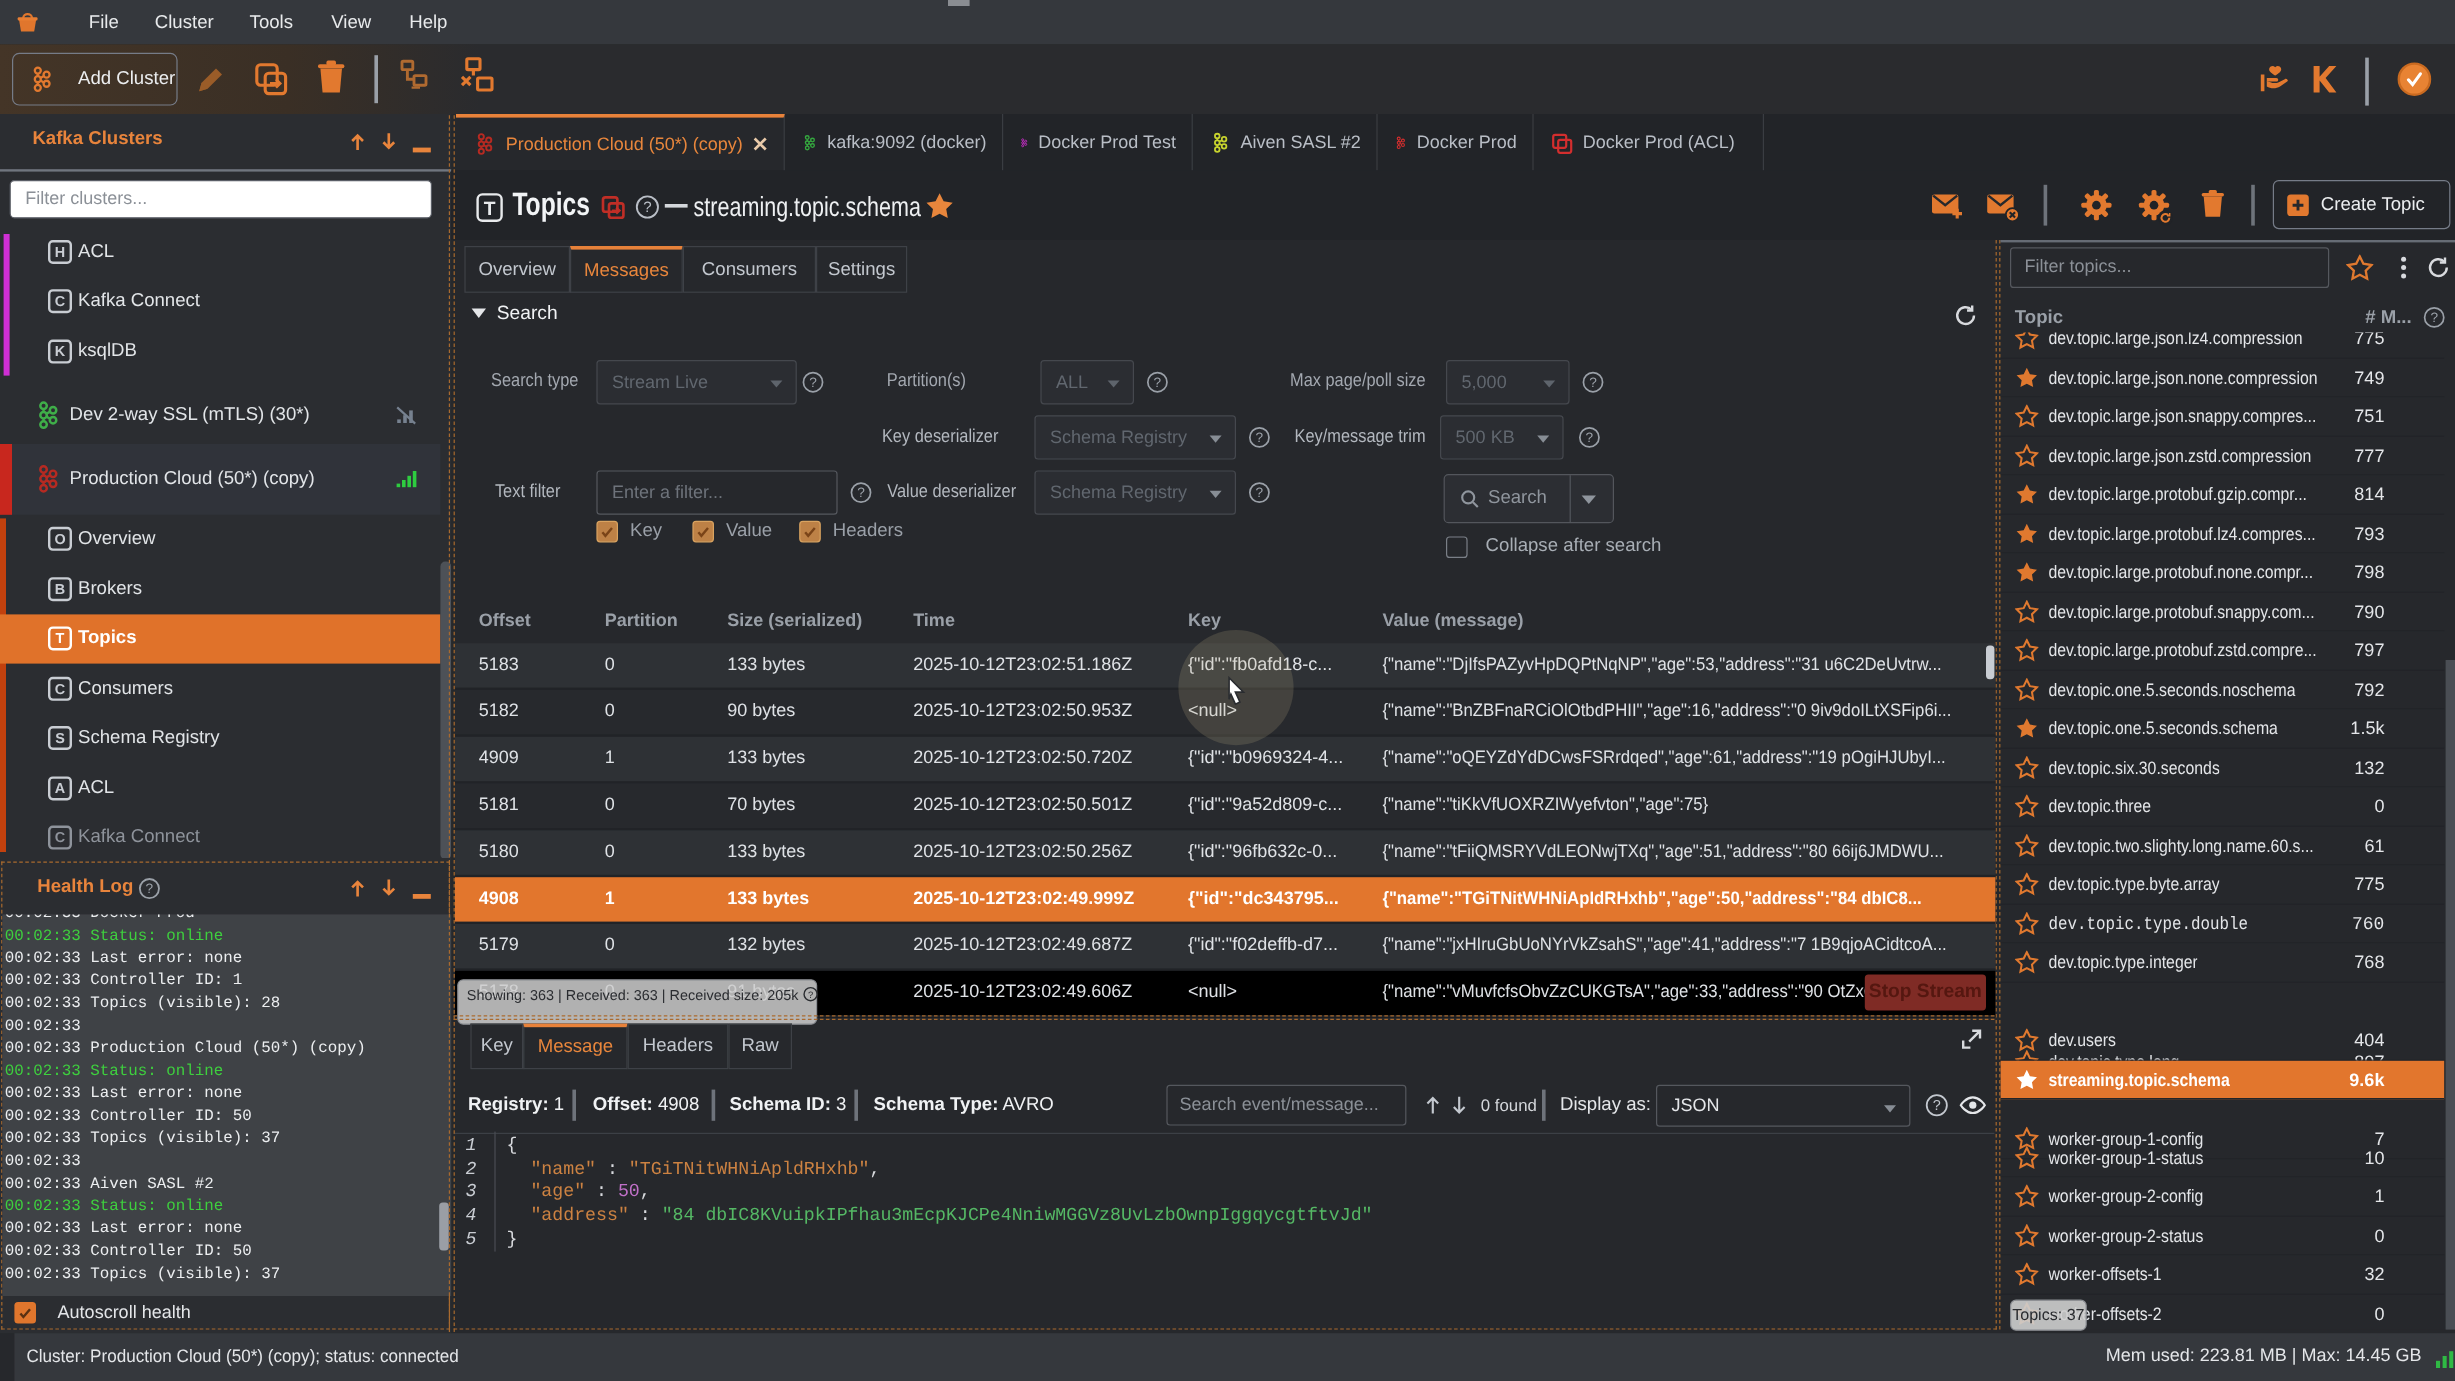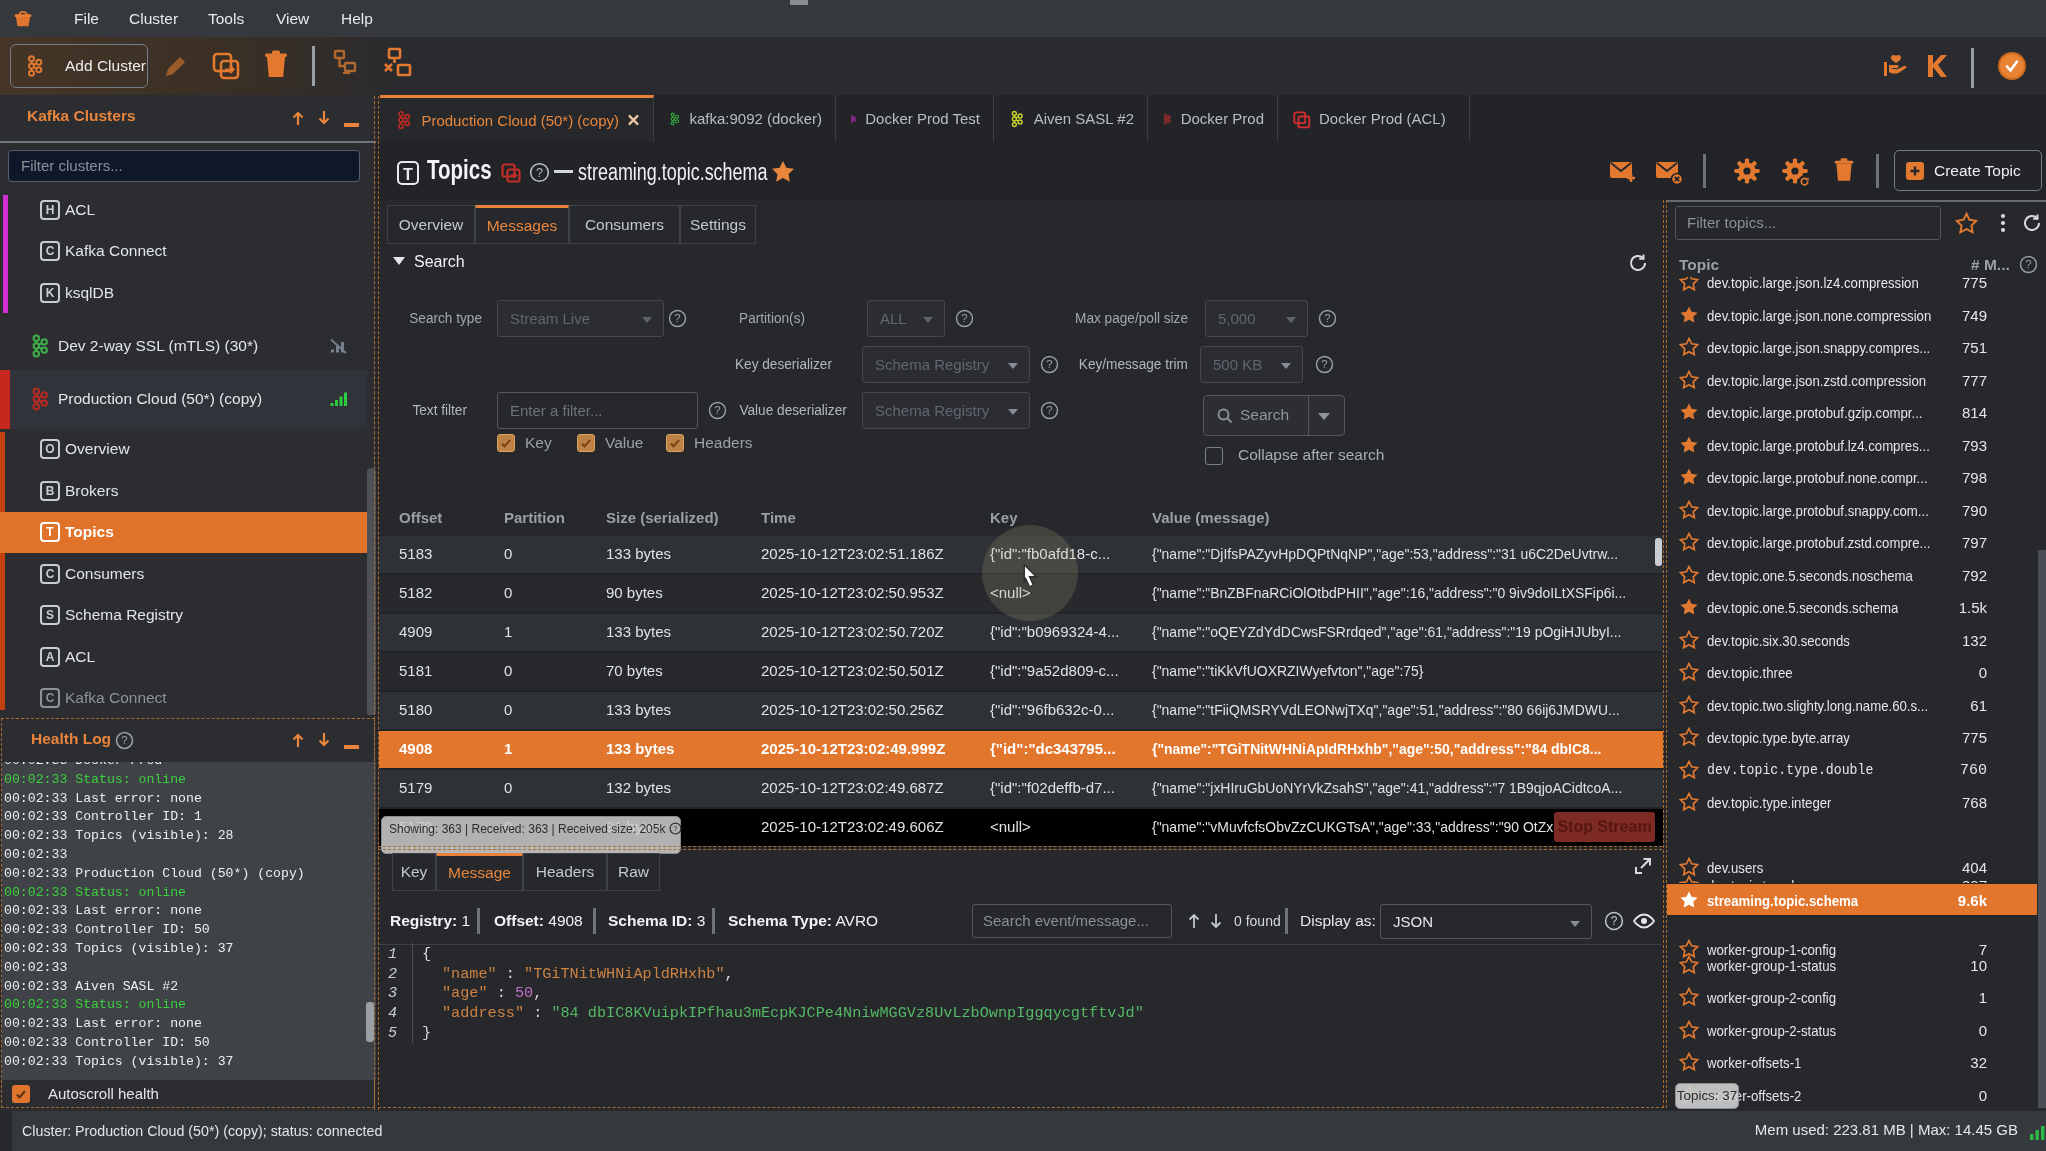--- a/index.html
+++ b/index.html
@@ -11,21 +11,21 @@
 #titlebar .menu{position:absolute;top:0;height:37px;line-height:37px;color:#e8eaec;font-size:15.5px;margin-left:12px;}
 #winbtns{position:absolute;right:0;top:0;height:37px;color:#dfe2e6;}
 
 #toolbar{left:0;top:37px;width:2046px;height:58px;background:#2a2b2e;}
 #toolglow{left:0;top:37px;width:400px;height:58px;background:linear-gradient(90deg,#443527 0%,#3a2f25 60%,#2a2b2e 100%);}
 #addcluster{left:10px;top:44px;width:138px;height:44px;border:1px solid #767c88;border-radius:6px;display:flex;align-items:center;gap:19px;padding-left:11px;font-size:15.5px;color:#eceef0;}
 
 #leftbar{left:0;top:95px;width:376px;height:1016px;background:#2b2d31;}
 .sb-head{position:relative;height:45px;}
 .sb-head .t{position:absolute;left:27px;top:12px;font-size:15.5px;font-weight:bold;color:#e8843c;}
-#filterclusters{position:absolute;left:8px;top:55px;width:352px;height:32px;background:#0f172a;border:1px solid #5a5e66;border-radius:4px;color:#8b9097;font-size:15px;line-height:30px;padding-left:12px;}
+#filterclusters{position:absolute;left:8px;top:55px;width:352px;height:32px;background:#ffffff;border:1px solid #5a5e66;border-radius:4px;color:#8b9097;font-size:15px;line-height:30px;padding-left:12px;}
 .tree{position:absolute;left:0;top:100px;width:376px;height:520px;overflow:hidden;}
 .titem{position:relative;height:41.5px;display:flex;align-items:center;font-size:15.5px;color:#e2e5e8;width:367px;}
 .tsub{padding-left:40px;}
 .tclu{padding-left:26px;}
 .boxico{display:inline-flex;width:20px;height:20px;border:2px solid #c9cdd3;border-radius:4px;align-items:center;justify-content:center;font-size:12px;font-weight:bold;color:#c9cdd3;margin-right:5px;flex:0 0 auto;}
 
 #statusbar{left:0;top:1111px;width:2046px;height:40px;background:#35383d;font-size:15px;color:#e4e6e9;margin-left:12px;}
 
 #clustertabs{left:380px;top:95px;width:1666px;height:47px;background:#222428;display:flex;}
 .ctab{height:47px;display:flex;align-items:center;gap:8px;padding:0 13px;border-right:1px solid #3a3d42;font-size:15px;color:#b9bec6;position:relative;white-space:nowrap;overflow:hidden;flex:0 0 auto;}

